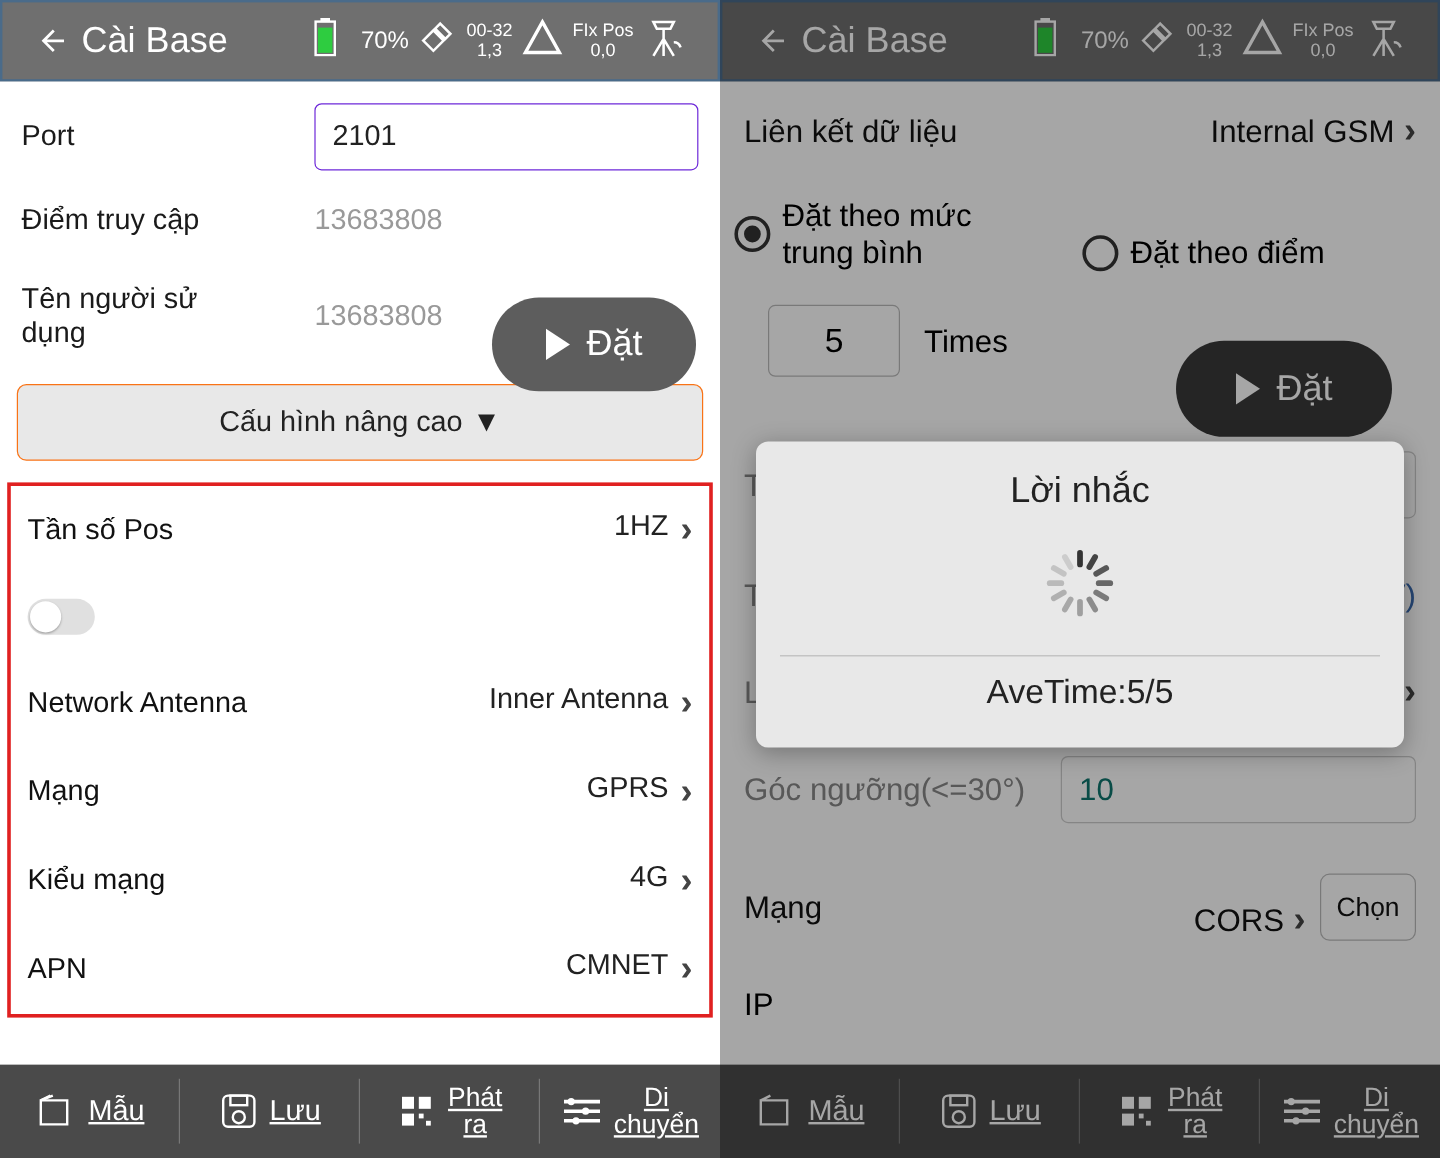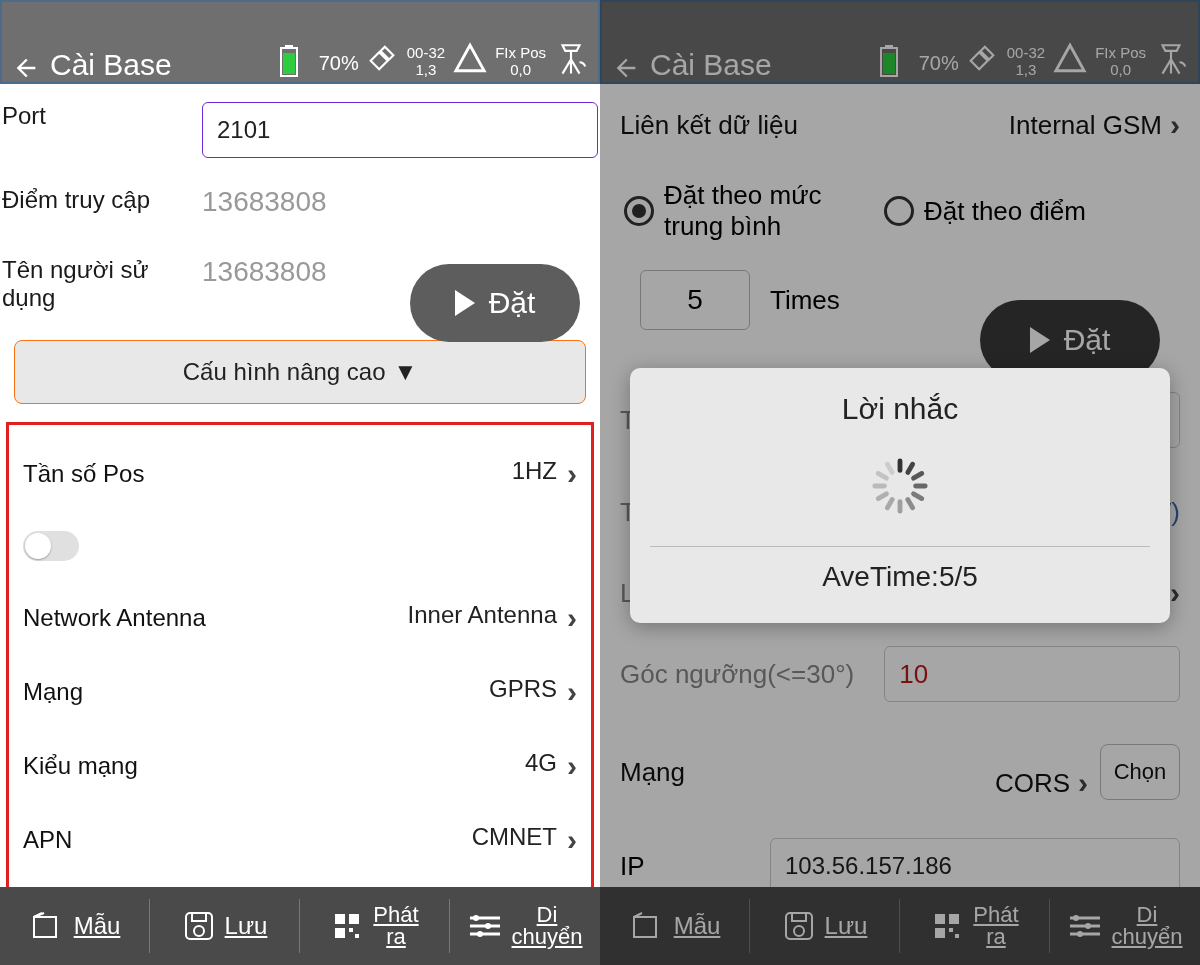--- a/index.html
+++ b/index.html
@@ -3,68 +3,68 @@
 <meta charset="utf-8">
 <style>
   * { box-sizing: border-box; margin: 0; padding: 0; }
   html, body { width: 1200px; height: 965px; font-family: Arial, sans-serif; overflow: hidden; }
   body { display: flex; background: #fff; }
   .screen { width: 600px; height: 965px; position: relative; display: flex; flex-direction: column; }
   .screen.right { background: #fff; }
   .dim-overlay { position: absolute; inset: 0; background: rgba(0,0,0,0.35); z-index: 50; }
 
   
-  .statusbar { height: 84px; background: #6f6f6f; border: 2px solid #4a6b8a; color: #fff; display: flex; align-items: flex-end; padding: 0 10px; font-size: 21px; position: relative; }
+  .statusbar { height: 68px; background: #6f6f6f; border: 2px solid #4a6b8a; color: #fff; display: flex; align-items: center; padding: 0 28px; font-size: 21px; position: relative; }
   .sb-back { width: 28px; height: 28px; }
   .sb-title { font-size: 30px; font-weight: 400; margin-left: 10px; }
   .sb-spacer { flex: 1; }
   .sb-batt { display: flex; align-items: center; gap: 20px; }
   .sb-batt-icon svg rect.fill { fill:#2ecc40; }
   .sb-pct { font-size: 20px; }
   .sb-col { display: flex; flex-direction: column; align-items: center; font-size: 15px; line-height: 1; gap:2px; }
   .sb-icons { display: flex; align-items: center; gap: 8px; margin-left:6px; }
 
   
   .content { flex: 1; overflow: hidden; background:#fff; }
-  .row { display: flex; padding: 18px 2px; font-size: 24px; color:#1a1a1a; }
+  .row { display: flex; align-items: center; padding: 18px 18px; font-size: 24px; color:#1a1a1a;gap:44px; }
   .row .label { flex: 0 0 200px; }
-  .row .val { color:#999; font-size:28px; }
+  .row .val { color:#999; font-size:24px; }
   .row.tight { padding-top:10px; padding-bottom:10px; }
   .row .input-box { flex:1; height: 56px; border:1px solid #6d28d9; border-radius:6px; padding:0 14px; font-size:24px; color:#222; display:flex; align-items:center; }
   .adv-btn { margin: 18px 14px; height: 64px; background:#e8e8e8; border:1px solid #f97316; border-radius:8px; display:flex; align-items:center; justify-content:center; font-size:24px; color:#222; cursor:pointer; }
   .adv-btn .caret { margin-left:8px; }
 
-  .red-box { margin: 10px 6px 0 6px; border:3px solid #e02020; padding: 12px 0; }
+  .red-box { margin: 10px 6px 0 6px; border:3px solid #e02020; padding: 0 0; }
   .list-row { display:flex; align-items:center; justify-content:space-between; padding: 20px 14px; font-size:24px; color:#111; }
   .list-row .right-group { display:flex; align-items:flex-start; gap:10px; color:#222; font-weight:500; }
   .chev { font-size:30px; color:#444; font-weight:700; }
   .toggle { width:56px; height:30px; border-radius:15px; background:#e0e0e0; position:relative; }
   .toggle .knob { position:absolute; left:2px; top:2px; width:26px; height:26px; border-radius:50%; background:#fff; box-shadow:0 1px 2px rgba(0,0,0,.3); }
 
   .set-btn { position:absolute; right:20px; top:180px; width:170px; height:78px; border-radius:40px; background:#5d5d5d; color:#fff; display:flex; align-items:center; justify-content:center; gap:14px; font-size:30px; cursor:pointer; z-index:5; }
   .set-btn .tri { width:0; height:0; border-left:20px solid #fff; border-top:13px solid transparent; border-bottom:13px solid transparent; }
 
   
   .bottombar { height:78px; background:#4a4a4a; display:flex; align-items:center; color:#fff; font-size:24px; }
   .bb-item { flex:1; display:flex; align-items:center; justify-content:center; gap:10px; height:100%; position:relative;text-decoration:underline; }
   .bb-item:not(:last-child)::after { content:''; position:absolute; right:0; top:12px; bottom:12px; width:1px; background:#777; }
   .bb-text { display:flex; flex-direction:column; align-items:center; line-height:1; font-size:22px; }
 
   
   .r-row { display:flex; align-items:center; justify-content:space-between; padding: 24px 20px; font-size:26px; color:#111; }
   .r-row .val { display:flex; align-items:center; gap:8px; color:#111; font-size:26px; }
-  .radio-row { display:flex; align-items:center; padding: 14px 24px; font-size:26px; }
+  .radio-row { display:flex; align-items:flex-end; padding: 14px 12px; font-size:26px; gap:30px; }
   .radio { display:flex; align-items:center; gap:10px; }
   .radio .circ { width:30px; height:30px; border:3px solid #333; border-radius:50%; display:flex; align-items:center; justify-content:center; }
   .radio .circ.checked::after { content:''; width:14px; height:14px; background:#333; border-radius:50%; }
   .times-row { display:flex; align-items:center; padding: 14px 40px; gap:20px; font-size:26px; }
   .times-box { width:110px; height:60px; border:1px solid #bbb; border-radius:6px; display:flex; align-items:center; justify-content:center; font-size:28px; }
 
   .ghost-row { display:flex; align-items:center; justify-content:space-between; padding: 18px 20px; font-size:26px; color:#888; }
-  .ghost-row .gbox { flex:1; max-width:380px; height:56px; border:1px solid #ccc; border-radius:6px; display:flex; align-items:center; padding:0 14px; color:#b91c1c; margin-left:30px; }
+  .ghost-row .gbox { flex:1; max-width:380px; height:56px; border:1px solid #ccc; border-radius:6px; display:flex; align-items:center; padding:0 14px; color:#0f766e; margin-left:30px; }
   .ghost-row .blue { color:#3a6ab0; }
 
   .r-row.network .val { font-weight:500; }
   .choose-btn { width:80px; height:56px; border:1px solid #bbb; border-radius:8px; display:flex; align-items:center; justify-content:center; font-size:22px; margin-left:12px; }
 
   .r-input-row { display:flex; align-items:center; padding: 14px 20px; font-size:26px; }
   .r-input-row .lab { flex: 0 0 150px; }
   .r-input-row .ibox { flex:1; height:56px; border:1px solid #ccc; border-radius:6px; display:flex; align-items:center; padding:0 14px; font-size:24px; color:#222; }
 
   
@@ -333,21 +333,20 @@
       <span style="display:flex;align-items:flex-end">
         <span class="val">
             <span>CORS</span>
             <span class="chev">›</span>
           </span>
         <span class="choose-btn">Chọn</span>
       </span>
     </div>
     <div class="r-input-row">
       <div class="lab">IP</div>
-      <div class="ibox">103.56.157.186</div>
     </div>
 
   </div>
 
   <div class="bottombar">
     <div class="bb-item">
       <svg width="34" height="30" viewBox="0 0 34 30">
           <path d="M4 6h22v20H4z M4 6l8-4" fill="none" stroke="#fff" stroke-width="2"></path>
         </svg>
       <span>Mẫu</span>

